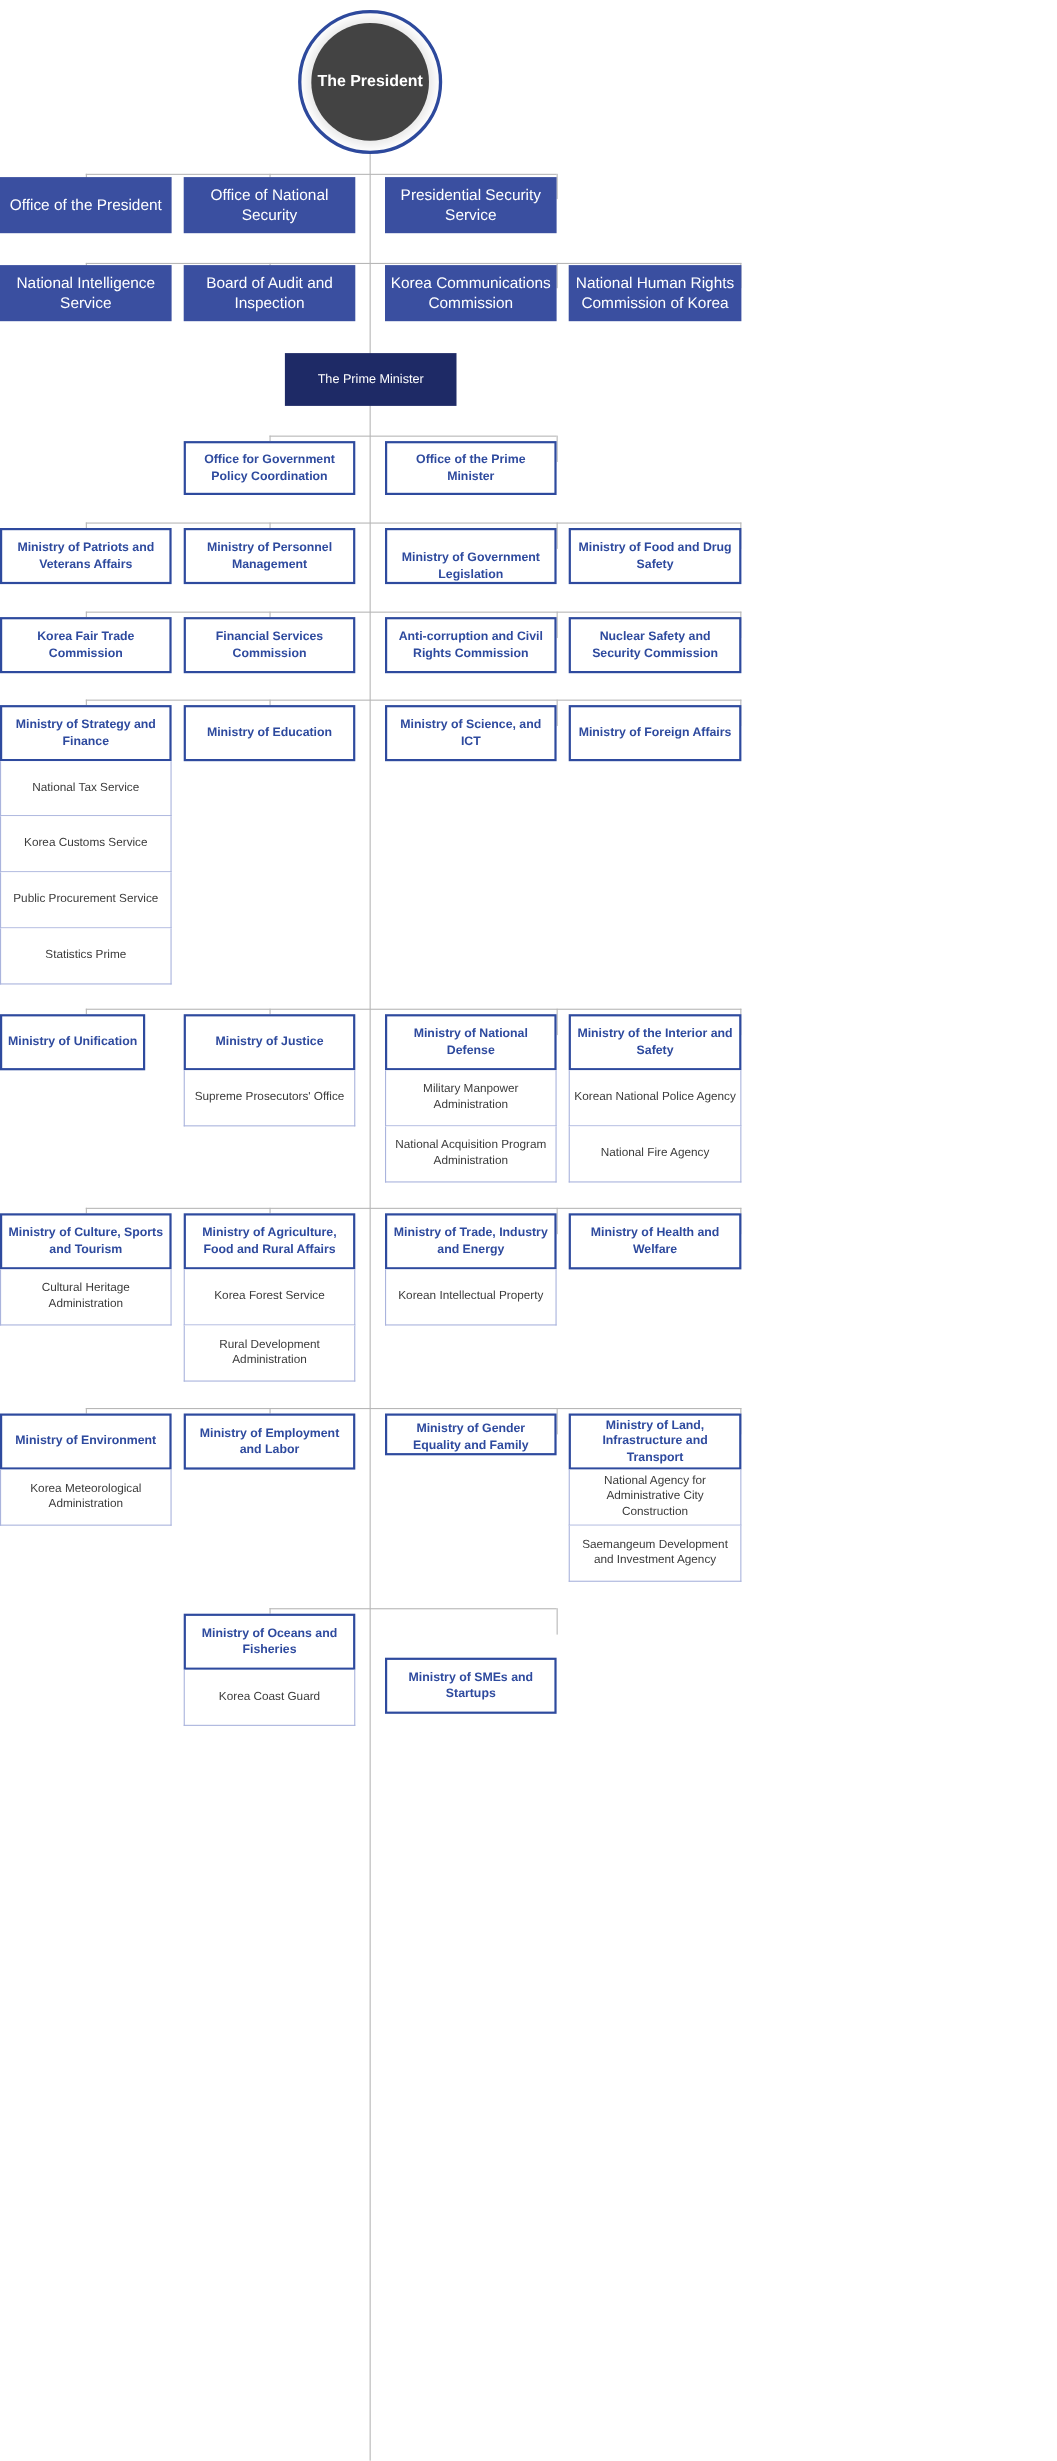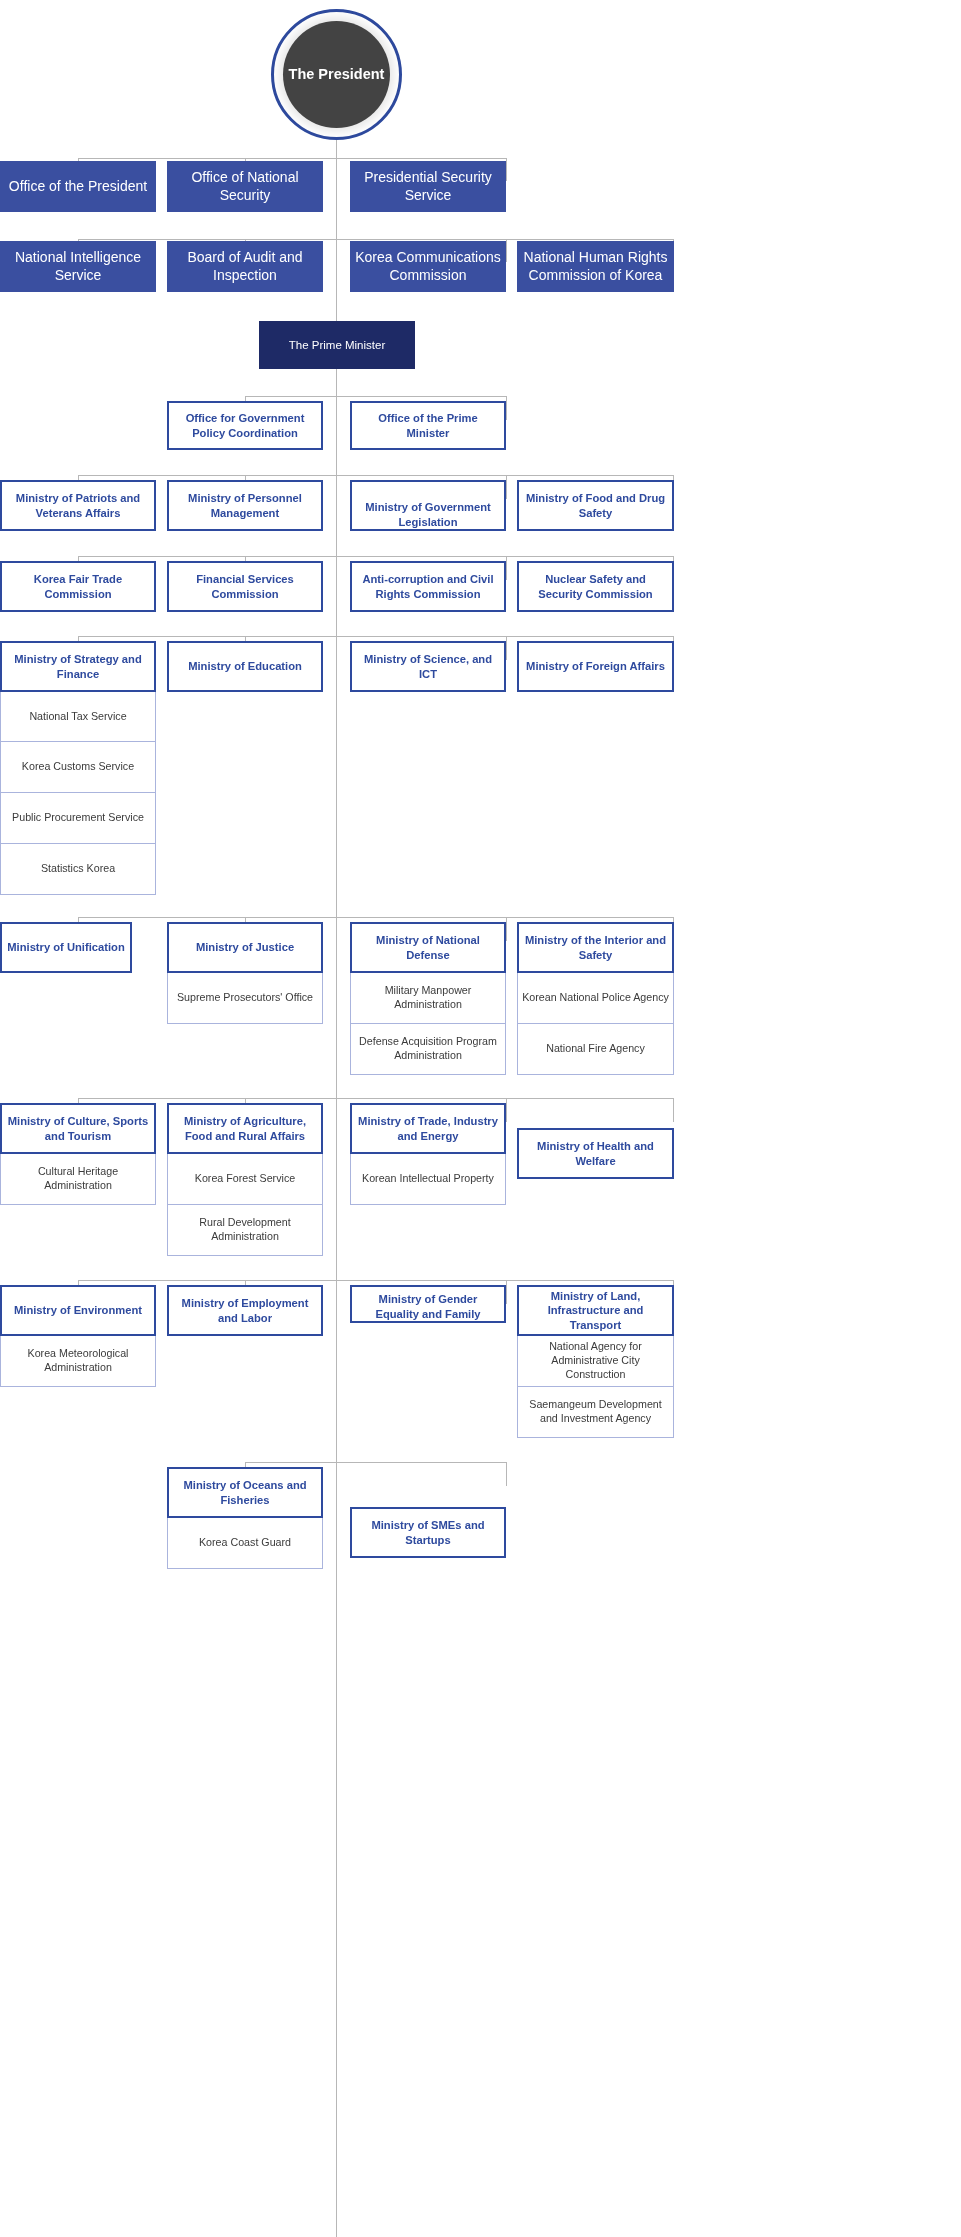--- a/index.html
+++ b/index.html
@@ -218,21 +218,21 @@
   <div class="box agency" style="left:0px; top:692px; width:156px; height:50px;">
     <span>National Tax Service</span>
   </div>
   <div class="box agency" style="left:0px; top:742px; width:156px; height:51px;">
     <span>Korea Customs Service</span>
   </div>
   <div class="box agency" style="left:0px; top:793px; width:156px; height:51px;">
     <span>Public Procurement Service</span>
   </div>
   <div class="box agency" style="left:0px; top:844px; width:156px; height:51px;">
-    <span>Statistics Korea</span>
+    <span>Statistics Prime</span>
   </div>
 
   <div class="box ministry" style="left:167px; top:641px; width:156px; height:51px;">
     <span>Ministry of Education</span>
   </div>
   <div class="box ministry" style="left:350px; top:641px; width:156px; height:51px;">
     <span>Ministry of Science, and ICT</span>
   </div>
   <div class="box ministry" style="left:517px; top:641px; width:157px; height:51px;">
     <span>Ministry of Foreign Affairs</span>
@@ -255,21 +255,21 @@
     <span>Supreme Prosecutors' Office</span>
   </div>
 
   <div class="box ministry" style="left:350px; top:922px; width:156px; height:51px;">
     <span>Ministry of National Defense</span>
   </div>
   <div class="box agency" style="left:350px; top:973px; width:156px; height:51px;">
     <span>Military Manpower Administration</span>
   </div>
   <div class="box agency" style="left:350px; top:1024px; width:156px; height:51px;">
-    <span>Defense Acquisition Program Administration</span>
+    <span>National Acquisition Program Administration</span>
   </div>
 
   <div class="box ministry" style="left:517px; top:922px; width:157px; height:51px;">
     <span>Ministry of the Interior and Safety</span>
   </div>
   <div class="box agency" style="left:517px; top:973px; width:157px; height:51px;">
     <span>Korean National Police Agency</span>
   </div>
   <div class="box agency" style="left:517px; top:1024px; width:157px; height:51px;">
     <span>National Fire Agency</span>
@@ -298,21 +298,21 @@
     <span>Rural Development Administration</span>
   </div>
 
   <div class="box ministry" style="left:350px; top:1103px; width:156px; height:51px;">
     <span>Ministry of Trade, Industry and Energy</span>
   </div>
   <div class="box agency" style="left:350px; top:1154px; width:156px; height:51px;">
     <span>Korean Intellectual Property</span>
   </div>
 
-  <div class="box ministry" style="left:517px; top:1103px; width:157px; height:51px;margin-top:25px;">
+  <div class="box ministry" style="left:517px; top:1103px; width:157px; height:51px;">
     <span>Ministry of Health and Welfare</span>
   </div>
 
   <div class="hline" style="left:78px; top:1280px; width:596px;"></div>
   <div class="vline" style="left:78px;  top:1280px; height:24px;"></div>
   <div class="vline" style="left:245px; top:1280px; height:24px;"></div>
   <div class="vline" style="left:506px; top:1280px; height:24px;"></div>
   <div class="vline" style="left:673px; top:1280px; height:24px;"></div>
 
   <div class="box ministry" style="left:0px;   top:1285px; width:156px; height:51px;">

